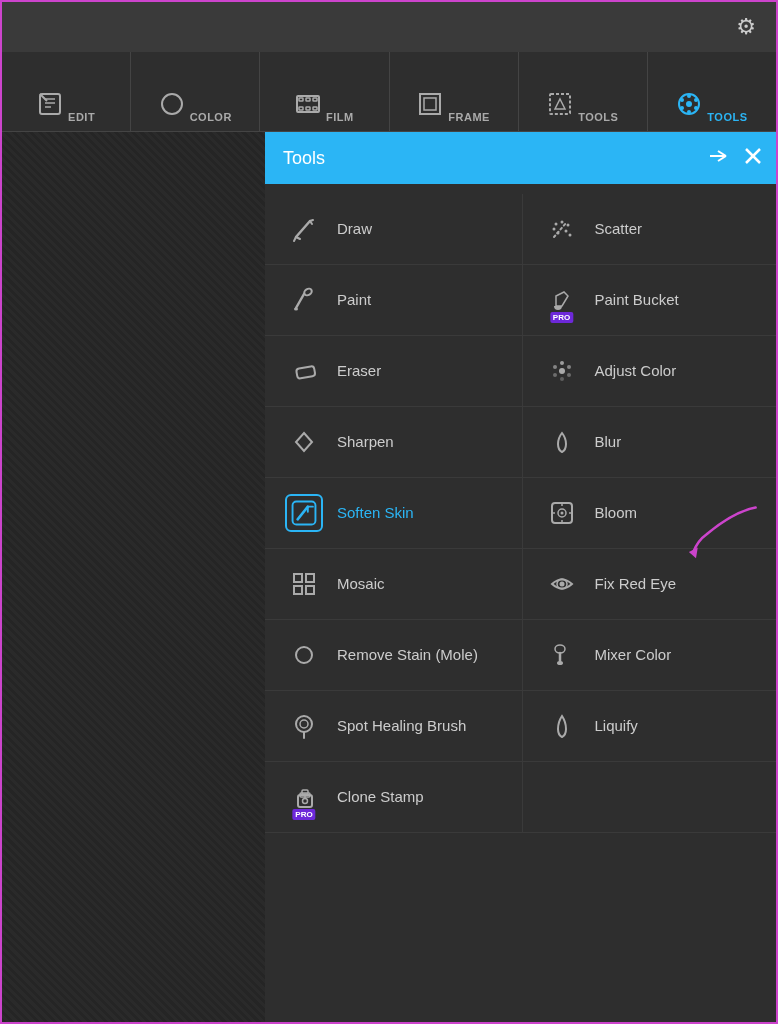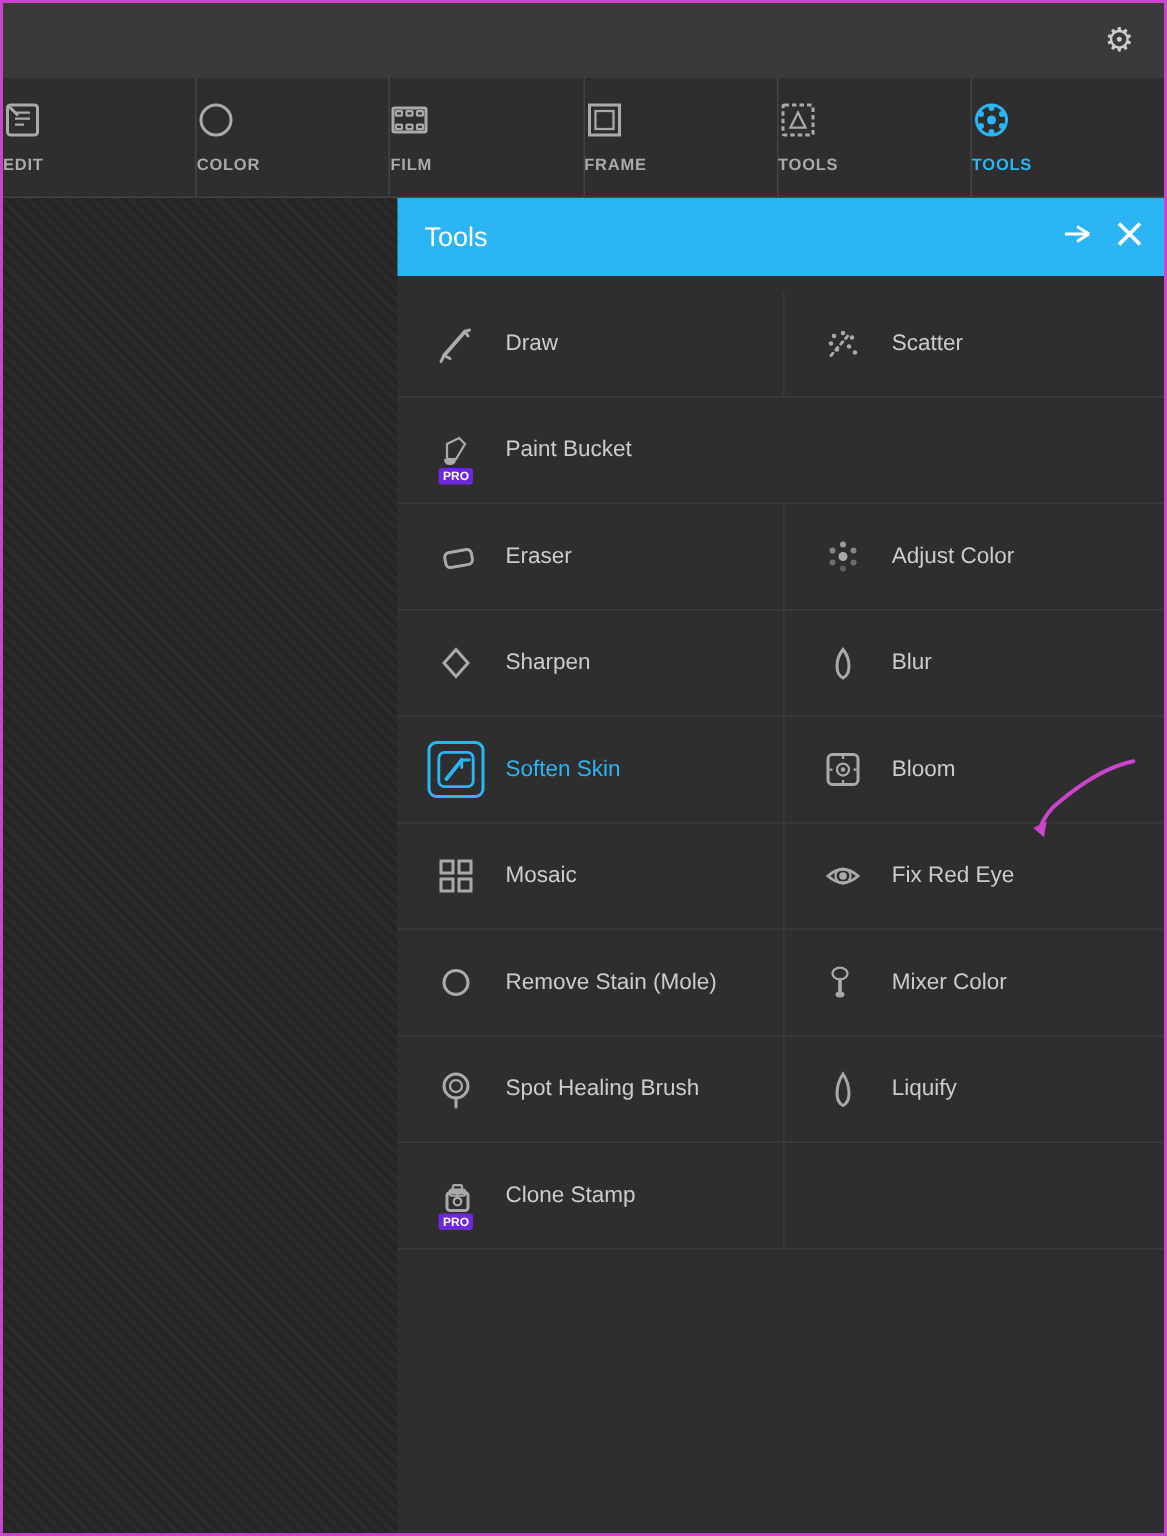--- a/index.html
+++ b/index.html
@@ -32,29 +32,28 @@
       background: #2e2e2e;
       display: flex;
       align-items: center;
       height: 80px;
       border-bottom: 1px solid #444;
     }
 
     .nav-tab {
       flex: 1;
       display: flex;
-      flex-direction: column;
-      align-items: flex-start;
+      align-items: flex-end;
       justify-content: center;
       gap: 5px;
       cursor: pointer;
       color: #aaaaaa;
       height: 100%;
       border-right: 1px solid #444;
-      padding: 8px 0;
+      padding: 8px 16px;
     }
 
     .nav-tab:last-child {
       border-right: none;
     }
 
     .nav-tab.active {
       color: #2bb5f5;
     }
 
@@ -346,20 +345,30 @@
               <circle cx="18" cy="16" r="1.5" fill="#aaa"></circle>
               <circle cx="10" cy="18" r="1.5" fill="#aaa"></circle>
               <circle cx="22" cy="20" r="1.5" fill="#aaa"></circle>
             </svg>
           </div>
           <span class="tool-label">Scatter</span>
         </div>
       </div>
 
       <div class="tool-row">
+        <div class="tool-item tool-left-border">
+          <div class="tool-icon-wrapper">
+            <svg width="28" height="28" viewBox="0 0 28 28" fill="none">
+              <ellipse cx="18" cy="6" rx="4" ry="3" stroke="#aaa" stroke-width="2" fill="none" transform="rotate(-30 18 6)"></ellipse>
+              <line x1="14" y1="8" x2="6" y2="22" stroke="#aaa" stroke-width="2.5" stroke-linecap="round"></line>
+              <ellipse cx="6" cy="23" rx="2" ry="1.5" fill="#aaa"></ellipse>
+            </svg>
+          </div>
+          <span class="tool-label">Paint</span>
+        </div>
         <div class="tool-item">
           <div class="tool-icon-wrapper">
             <svg width="28" height="28" viewBox="0 0 28 28" fill="none">
               <path d="M8 20 L8 10 L16 6 L20 10 L14 20 Z" stroke="#aaa" stroke-width="1.5" fill="none"></path>
               <path d="M6 20 Q6 24 10 24 Q14 24 14 20 Z" fill="#aaa"></path>
             </svg>
             <span class="pro-badge">PRO</span>
           </div>
           <span class="tool-label">Paint Bucket</span>
         </div>

